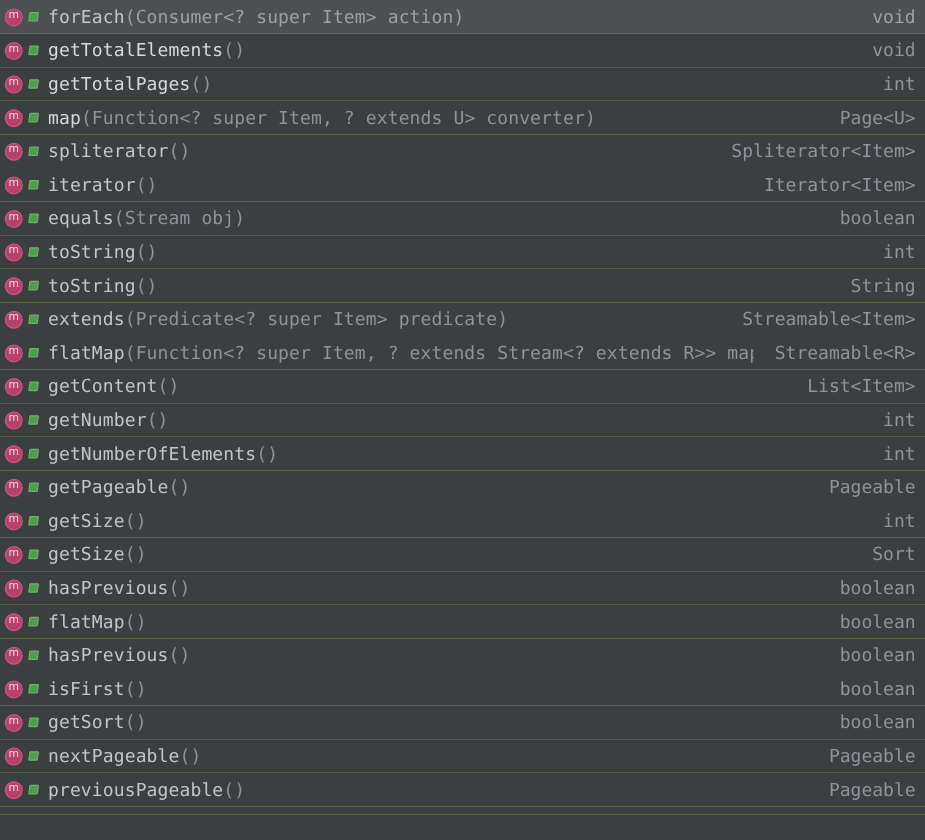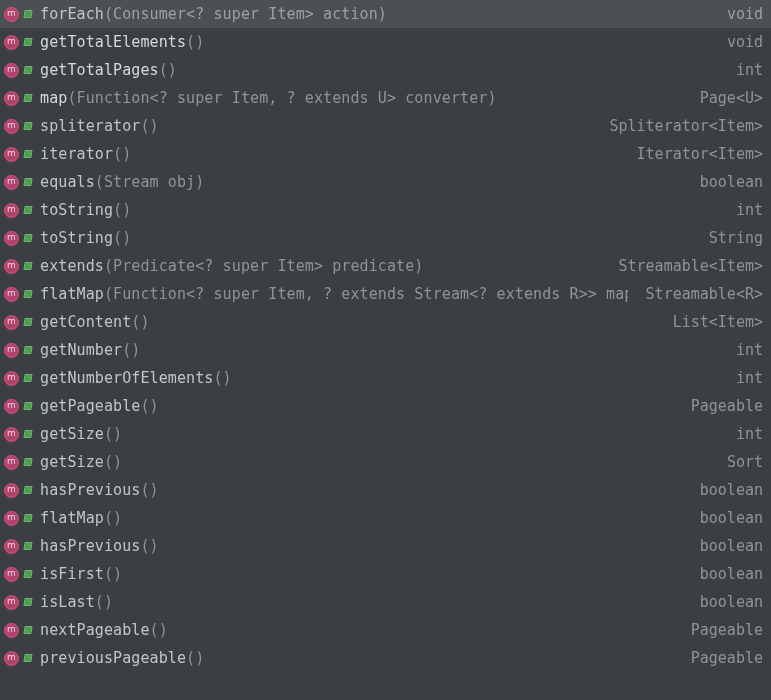--- a/index.html
+++ b/index.html
@@ -248,21 +248,21 @@
     </div>
     <div class="row">
       <span class="icon-method"></span>
       <span class="icon-access"></span>
       <span class="signature"><span class="m-name">isFirst</span><span class="m-params">()</span></span>
       <span class="rettype">boolean</span>
     </div>
     <div class="row">
       <span class="icon-method"></span>
       <span class="icon-access"></span>
-      <span class="signature"><span class="m-name">isLast</span><span class="m-params">()</span></span>
+      <span class="signature"><span class="m-name">getSort</span><span class="m-params">()</span></span>
       <span class="rettype">boolean</span>
     </div>
     <div class="row">
       <span class="icon-method"></span>
       <span class="icon-access"></span>
       <span class="signature"><span class="m-name">nextPageable</span><span class="m-params">()</span></span>
       <span class="rettype">Pageable</span>
     </div>
     <div class="row">
       <span class="icon-method"></span>

